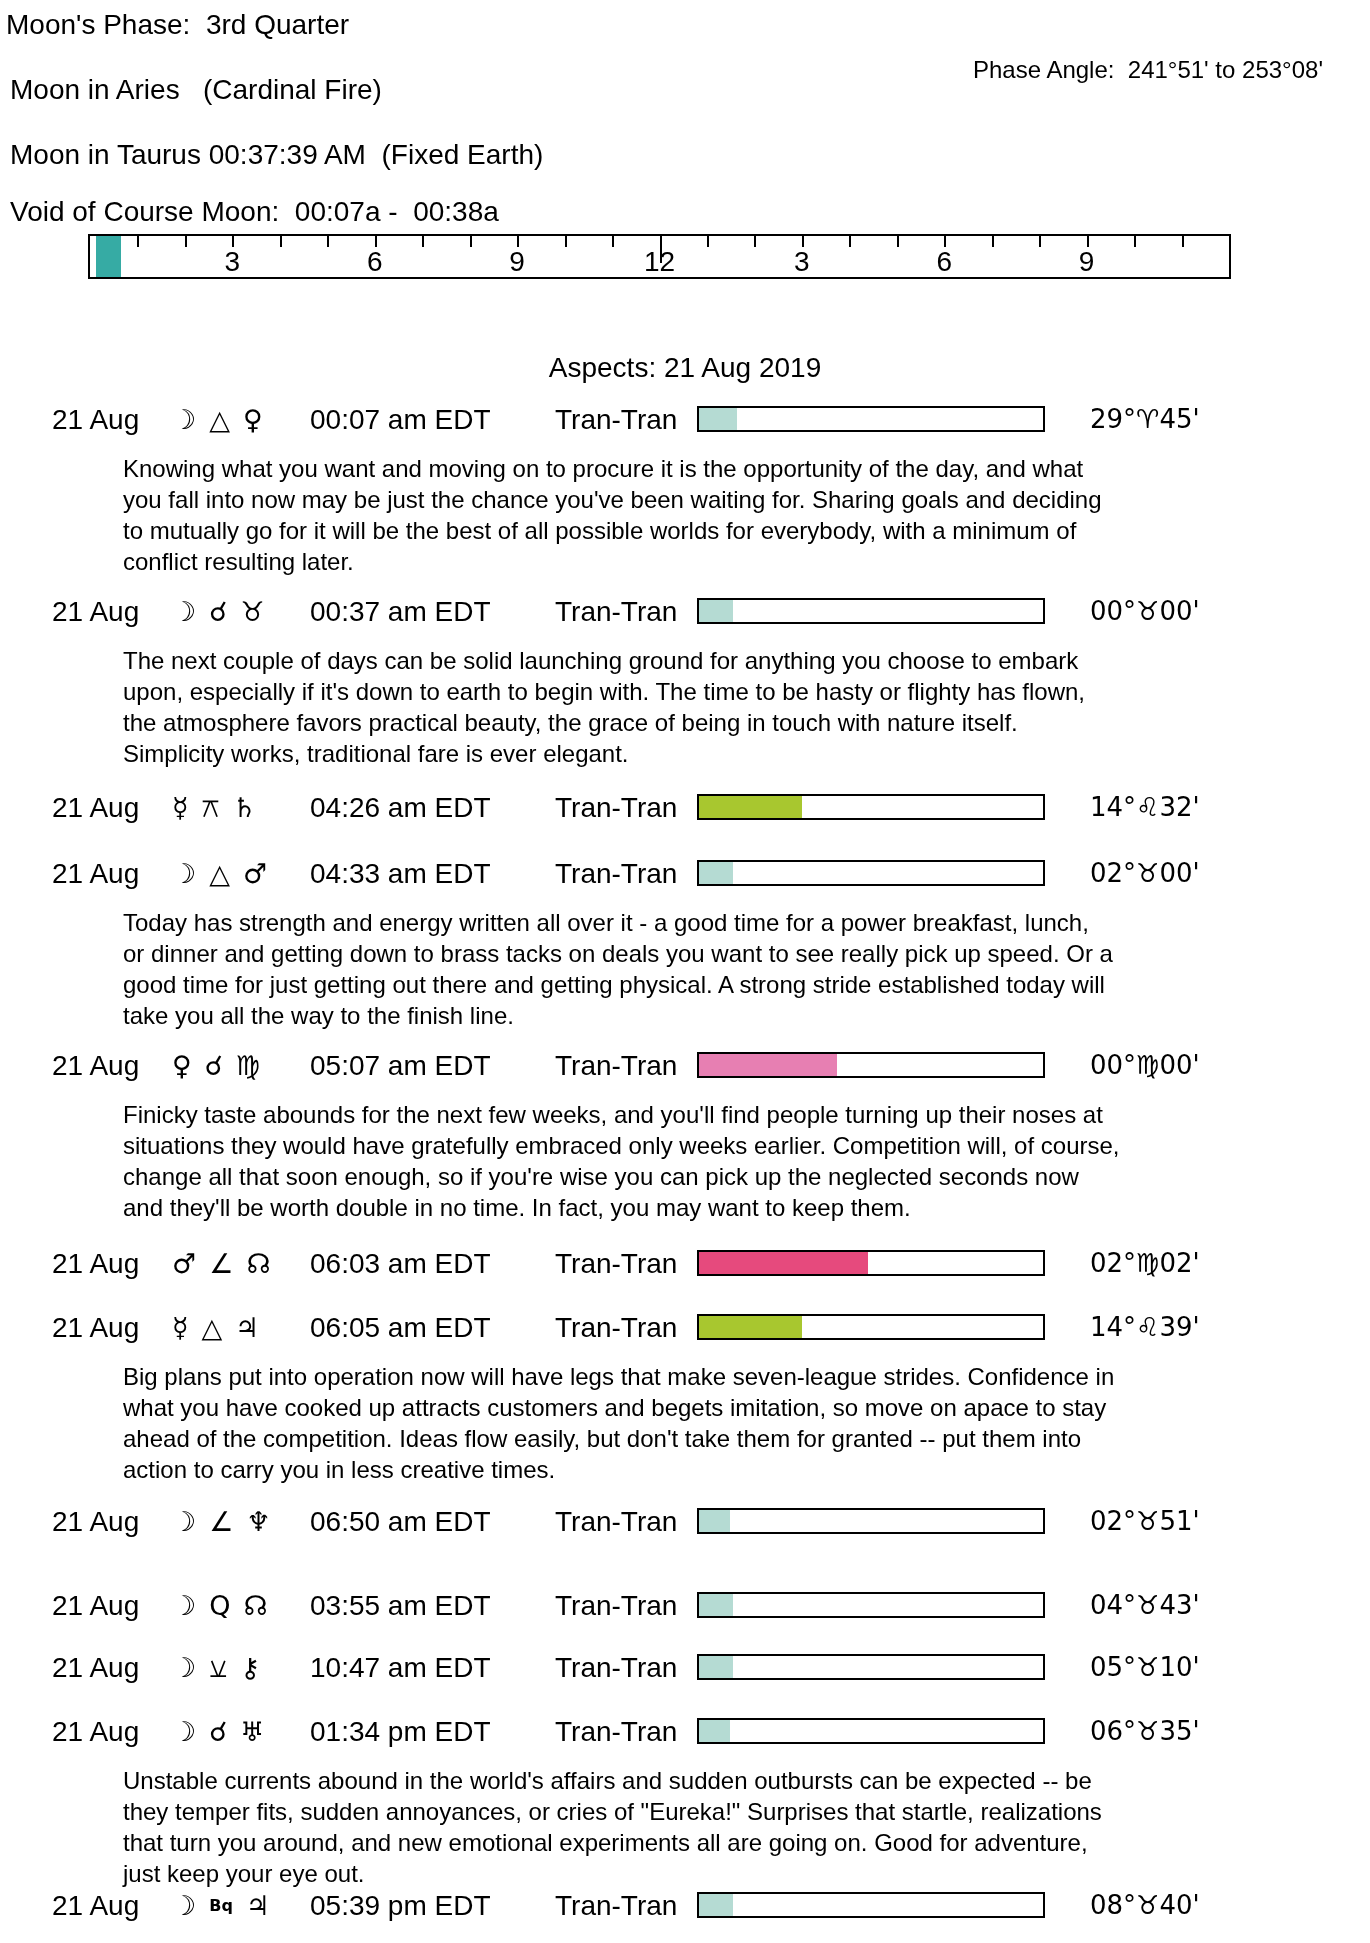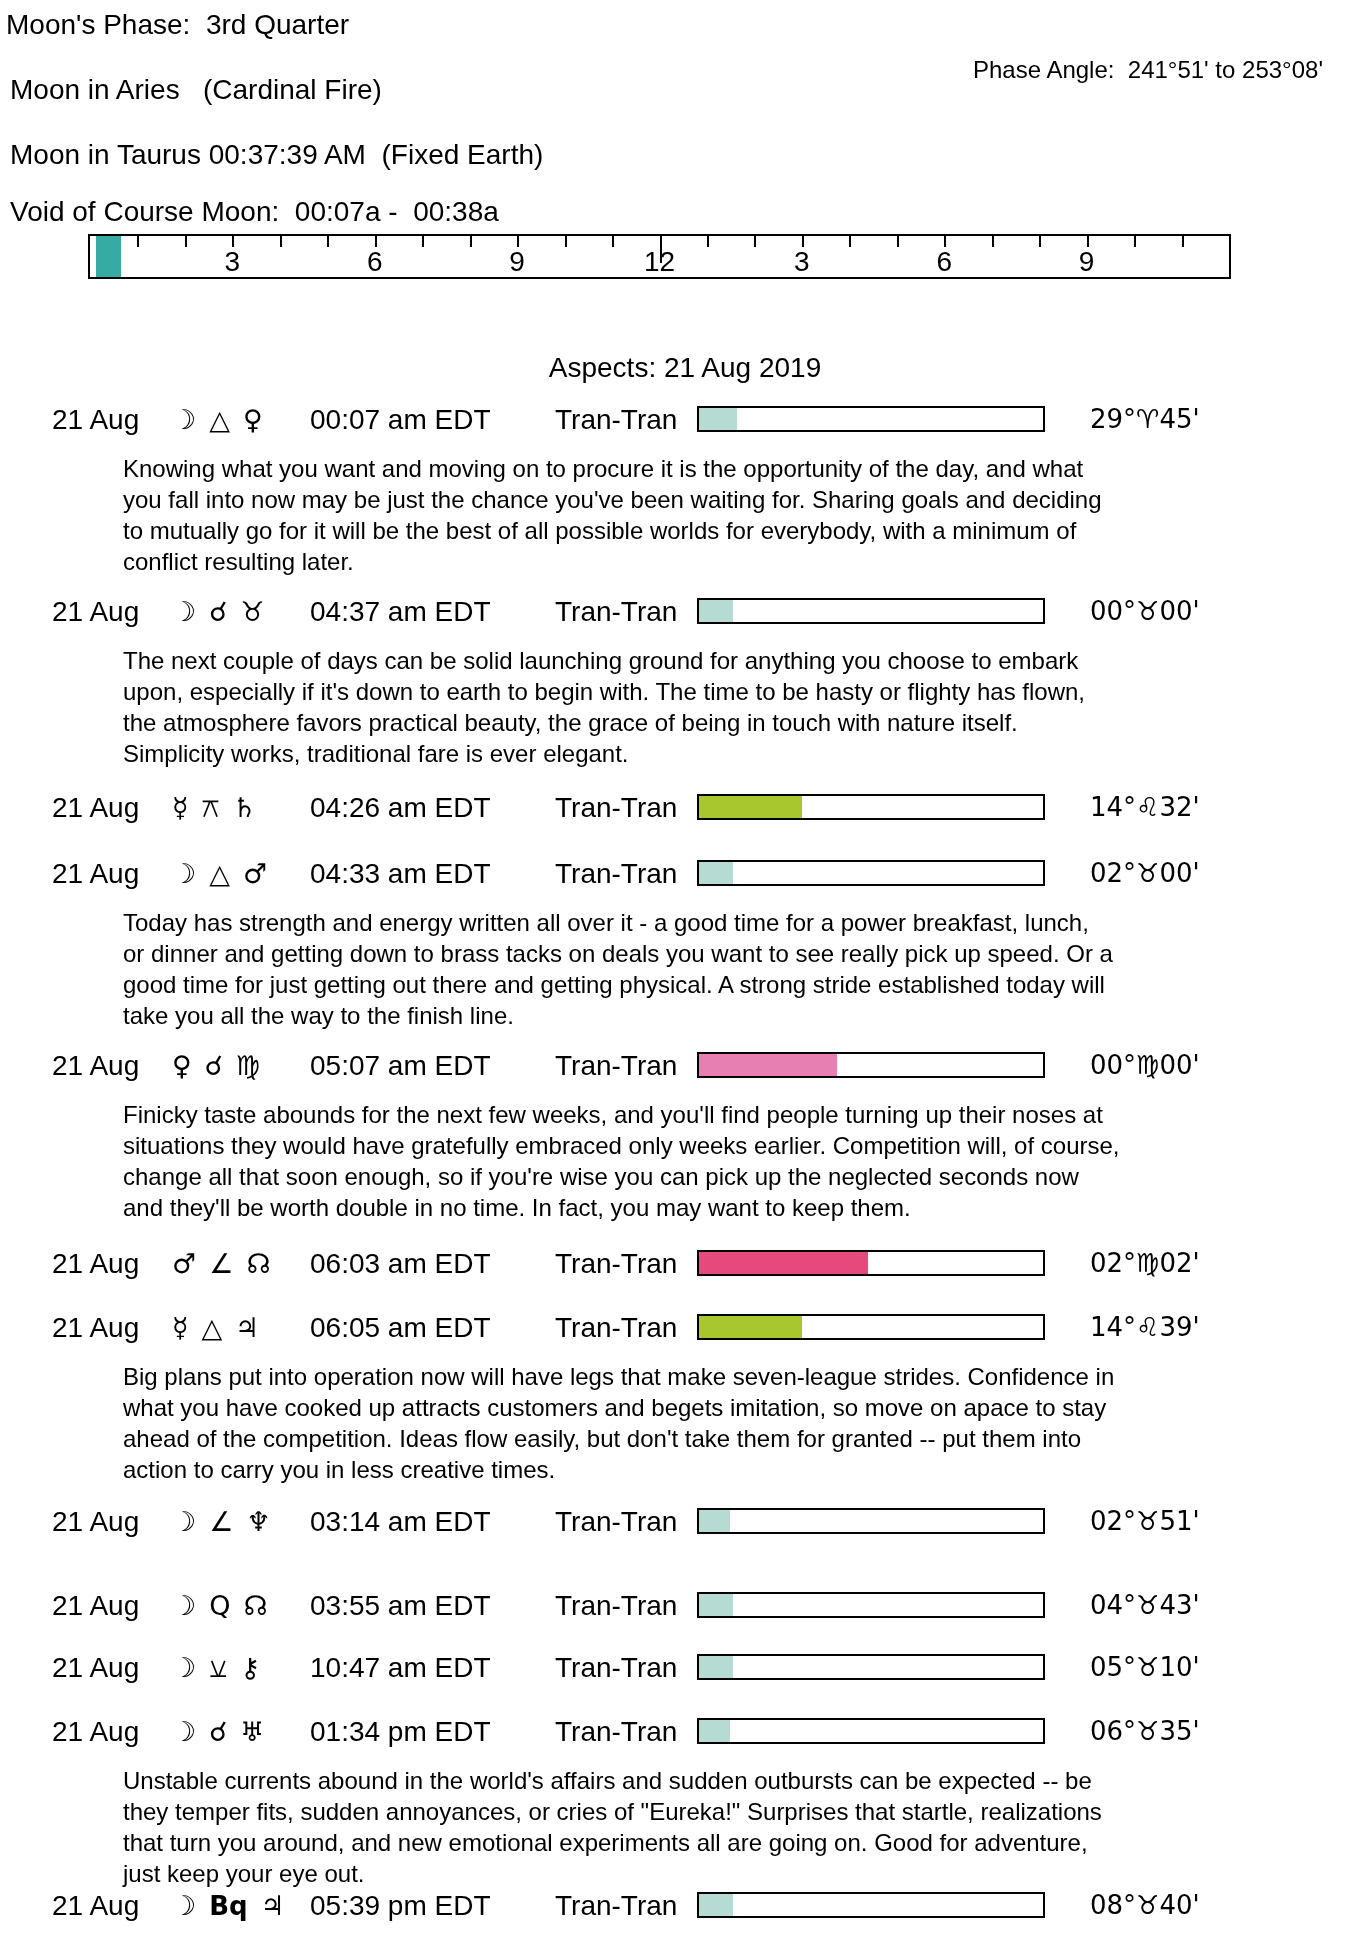--- a/index.html
+++ b/index.html
@@ -16,21 +16,21 @@
   .tick{position:absolute;top:0;width:2px;background:#000;height:11px;}
   .tick.tall{height:27px;}
   .hour-label{position:absolute;bottom:1px;transform:translateX(-50%);font-size:28px;line-height:1;}
   
   .title{position:absolute;top:352px;left:0;width:100%;text-align:center;font-size:28px;}
   .row{position:absolute;left:0;width:100%;}
   .r-head{position:relative;height:33px;font-size:28px;margin-left:42px;}
   .r-date{position:absolute;left:10px;white-space:pre;}
   .r-syms{position:absolute;left:130px;display:flex;gap:13px;align-items:baseline;}
   .sym{font-family:"DejaVu Sans", sans-serif;font-size:27px;}
-  .sym.multi{font-size:26px;font-weight:bold;align-self:center;text-align:right;}
+  .sym.multi{font-size:16px;font-weight:bold;align-self:center;text-align:right;}
   .r-time{position:absolute;left:268px;white-space:pre;}
   .r-type{position:absolute;left:513px;}
   .r-bar{position:absolute;left:655px;top:2px;width:348px;height:26px;border:2px solid #000;box-sizing:border-box;background:#fff;}
   .r-fill{position:absolute;left:0;top:0;bottom:0;width:0;}
   .r-deg{position:absolute;left:1048px;font-family:"DejaVu Sans", sans-serif;font-size:26px;white-space:pre;}
   .desc{margin:16px;padding:0;position:absolute;left:107px;top:33px;width:1210px;
         font-size:24px;line-height:31px;white-space:pre-line;}
 </style>
 </head>
 <body>
@@ -100,21 +100,21 @@
 conflict resulting later.</p>
   </div>
     <div class="row" style="top:596px">
     <div class="r-head">
       <span class="r-date">21 Aug</span>
       <span class="r-syms">
           <span class="sym">☽</span>
           <span class="sym">☌</span>
           <span class="sym">♉</span>
         </span>
-      <span class="r-time">04:37 am EDT</span>
+      <span class="r-time">00:37 am EDT</span>
       <span class="r-type">Tran-Tran</span>
       <span class="r-bar">
         <span class="r-fill" style="width: 10%; background: rgb(181, 219, 211);"></span>
       </span>
       <span class="r-deg">00°♉00'</span>
     </div>
     <p class="desc">The next couple of days can be solid launching ground for anything you choose to embark
 upon, especially if it's down to earth to begin with. The time to be hasty or flighty has flown,
 the atmosphere favors practical beauty, the grace of being in touch with nature itself.
 Simplicity works, traditional fare is ever elegant.</p>
@@ -214,21 +214,21 @@
 action to carry you in less creative times.</p>
   </div>
     <div class="row" style="top:1506px">
     <div class="r-head">
       <span class="r-date">21 Aug</span>
       <span class="r-syms">
           <span class="sym">☽</span>
           <span class="sym">∠</span>
           <span class="sym">♆</span>
         </span>
-      <span class="r-time">03:14 am EDT</span>
+      <span class="r-time">06:50 am EDT</span>
       <span class="r-type">Tran-Tran</span>
       <span class="r-bar">
         <span class="r-fill" style="width: 9%; background: rgb(181, 219, 211);"></span>
       </span>
       <span class="r-deg">02°♉51'</span>
     </div>
 
   </div>
     <div class="row" style="top:1590px">
     <div class="r-head">

